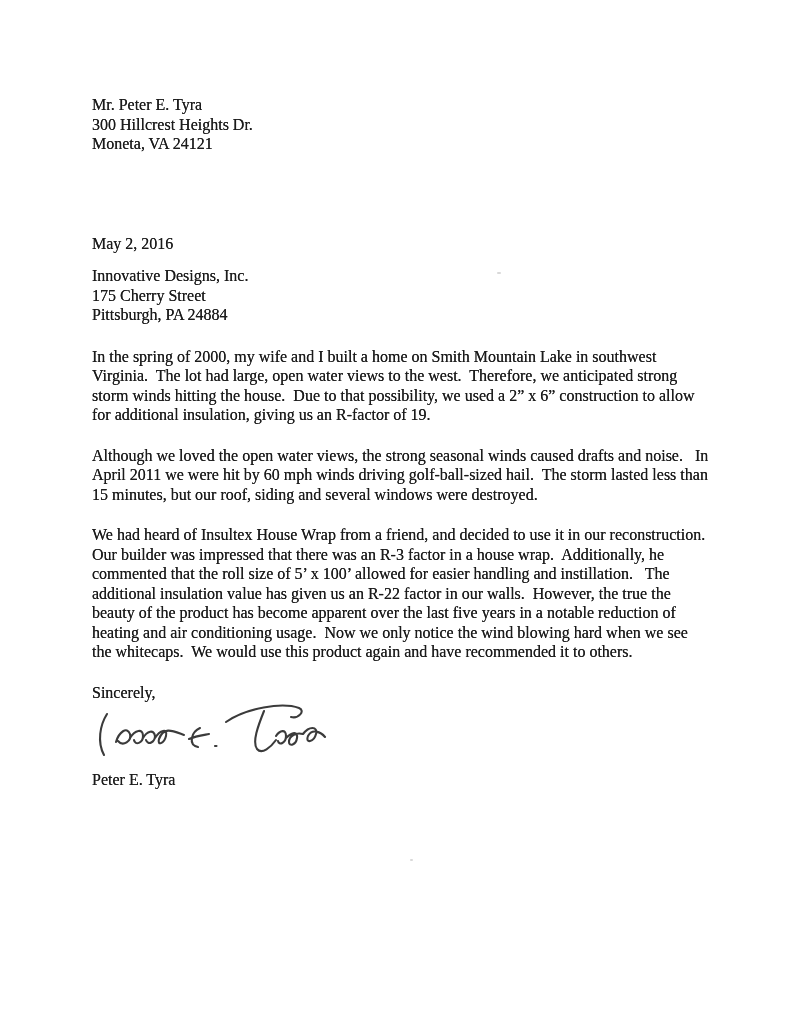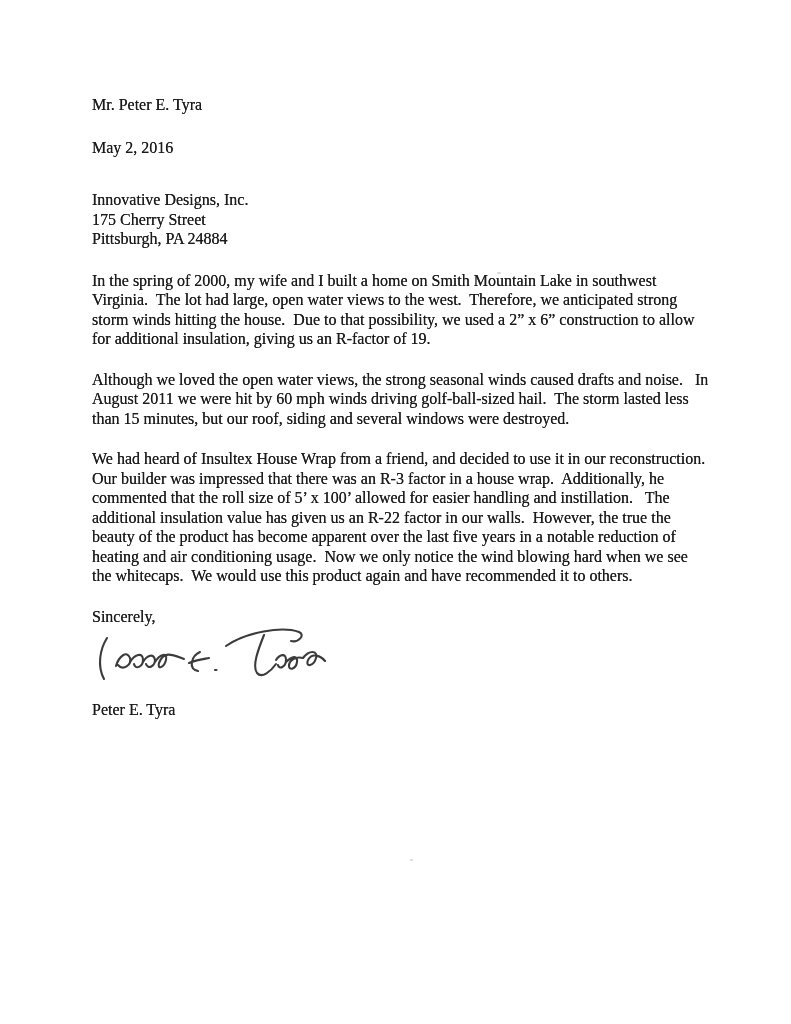--- a/index.html
+++ b/index.html
@@ -17,65 +17,67 @@
     box-sizing: border-box;
     padding: 95px 82px 0 92px;
     font-family: "Liberation Serif", "DejaVu Serif", serif;
     font-size: 16px;
     line-height: 19.5px;
     color: #1b1b1b;
     
     text-shadow: 0 0 0.45px rgba(10,10,10,0.85);
   }
   .block { margin: 0; }
-  .sender    { margin-bottom: 23px; }
-  .date      { margin-bottom: 33px; }
+  .sender    { margin-bottom: 80px; }
+  .date      { margin-bottom: 13px; }
   .recipient { margin-bottom: 22px; }
   .salutation{ margin-bottom: 19px; }
   p.para {
     margin: 0 0 21px 0;
     white-space: pre-wrap;   
     max-width: 622px;
   }
   .closing   { margin: 6px 0 0 0; }
   .signature {
     margin: -4px 0 0 2px;
     height: 62px;
     width: 250px;
   }
   .signature svg { display: block; }
-  .typed-name { margin-top: 16px; }
+  .typed-name { margin-top: 10px; }
   .scan-artifact {
     position: absolute;
     background: #d9d9d9;
     border-radius: 1px;
   }
   .artifact-1 { left: 497px; top: 272px; width: 4px; height: 2px; }
   .artifact-2 { left: 410px; top: 859px; width: 3px; height: 2px; }
 </style>
 </head>
 <body>
 
 <div class="page">
 
   <div class="block sender">
     <div>Mr. Peter E. Tyra</div>
+    <div>300 Hillcrest Heights Dr.</div>
+    <div>Moneta, VA  24121</div>
   </div>
 
   <div class="block date">May 2, 2016</div>
 
   <div class="block recipient">
     <div>Innovative Designs, Inc.</div>
     <div>175 Cherry Street</div>
     <div>Pittsburgh, PA  24884</div>
   </div>
 
 
   <p class="para">In the spring of 2000, my wife and I built a home on Smith Mountain Lake in southwest Virginia.  The lot had large, open water views to the west.  Therefore, we anticipated strong storm winds hitting the house.  Due to that possibility, we used a 2” x 6” construction to allow for additional insulation, giving us an R-factor of 19.</p>
-  <p class="para">Although we loved the open water views, the strong seasonal winds caused drafts and noise.   In August 2011 we were hit by 60 mph winds driving golf-ball-sized hail.  The storm lasted less than 15 minutes, but our roof, siding and several windows were destroyed.</p>
+  <p class="para">Although we loved the open water views, the strong seasonal winds caused drafts and noise.   In April 2011 we were hit by 60 mph winds driving golf-ball-sized hail.  The storm lasted less than 15 minutes, but our roof, siding and several windows were destroyed.</p>
   <p class="para">We had heard of Insultex House Wrap from a friend, and decided to use it in our reconstruction.  Our builder was impressed that there was an R-3 factor in a house wrap.  Additionally, he commented that the roll size of 5’ x 100’ allowed for easier handling and instillation.   The additional insulation value has given us an R-22 factor in our walls.  However, the true the beauty of the product has become apparent over the last five years in a notable reduction of heating and air conditioning usage.  Now we only notice the wind blowing hard when we see the whitecaps.  We would use this product again and have recommended it to others.</p>
 
   <div class="block closing">Sincerely,</div>
 
   <div class="signature">
     <svg width="250" height="62" viewBox="0 0 250 62" fill="none" xmlns="http://www.w3.org/2000/svg">
       <g stroke="#262626" stroke-width="2.1" stroke-linecap="round" fill="none" opacity="0.9">
 
         <path d="M13 16 C6 27 3 44 10 57"></path>
 

